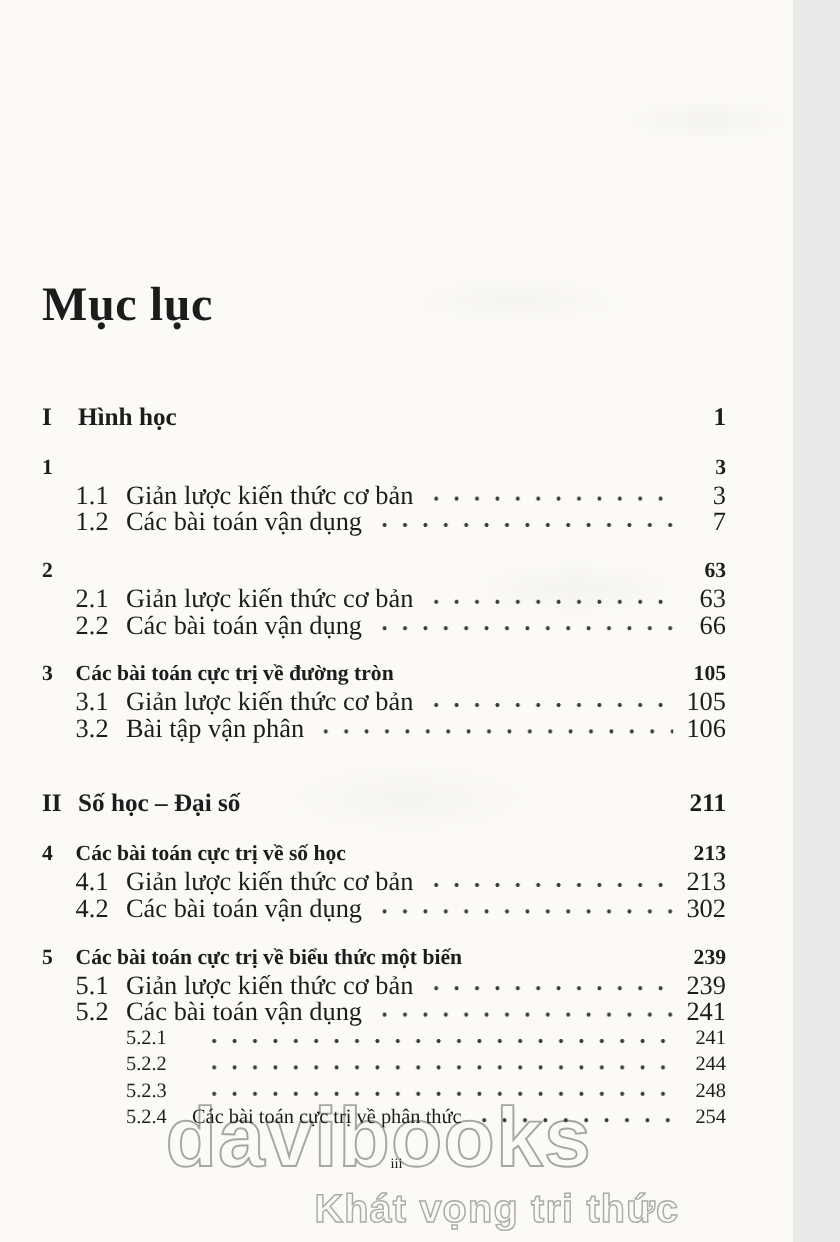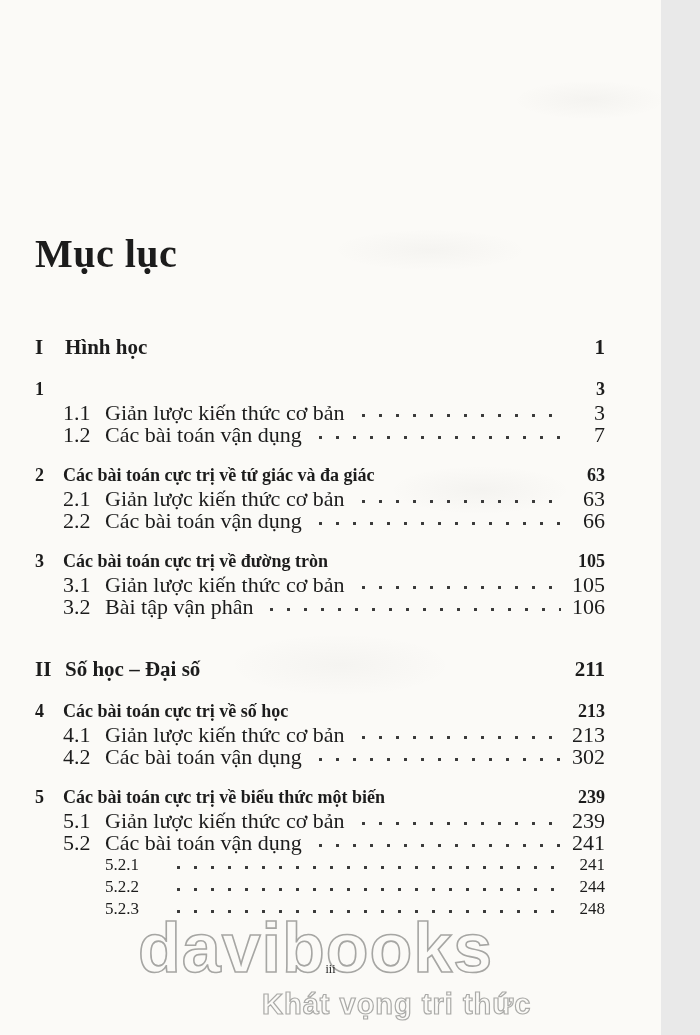--- a/index.html
+++ b/index.html
@@ -103,21 +103,21 @@
     user-select: none;
     white-space: nowrap;
   }
   .watermark-slogan {
     position: absolute;
     left: 262px;
     top: 988px;
     z-index: 1;
     font-family: "Liberation Sans", sans-serif;
     font-weight: bold;
-    font-size: 29px;
+    font-size: 33px;
     letter-spacing: 1px;
     color: transparent;
     -webkit-text-stroke: 1.2px rgba(150,150,148,0.8);
     pointer-events: none;
     user-select: none;
     white-space: nowrap;
     text-align: right;
   }
 </style>
 </head>
@@ -145,21 +145,20 @@
           <span class="pagenum">3</span>
         </div>
         <div class="row section">
           <span class="num">1.2</span>
           <span class="label">Các bài toán vận dụng</span>
           <span class="leader"></span>
           <span class="pagenum">7</span>
         </div>
         <div class="row chapter">
           <span class="num">2</span>
-          <span class="label">Các bài toán cực trị về tứ giác và đa giác</span>
           <span class="leader no-dots"></span>
           <span class="pagenum">63</span>
         </div>
         <div class="row section">
           <span class="num">2.1</span>
           <span class="label">Giản lược kiến thức cơ bản</span>
           <span class="leader"></span>
           <span class="pagenum">63</span>
         </div>
         <div class="row section">
@@ -236,20 +235,26 @@
         <div class="row subsection">
           <span class="num">5.2.2</span>
           <span class="leader"></span>
           <span class="pagenum">244</span>
         </div>
         <div class="row subsection">
           <span class="num">5.2.3</span>
           <span class="leader"></span>
           <span class="pagenum">248</span>
         </div>
+        <div class="row subsection">
+          <span class="num">5.2.4</span>
+          <span class="label">Các bài toán cực trị về phân thức</span>
+          <span class="leader"></span>
+          <span class="pagenum">254</span>
+        </div>
       </div>
   </div>
 
   <div class="footer-pagenum">iii</div>
 
   <div class="watermark-brand">davibooks</div>
   <div class="watermark-slogan">Khát vọng tri thức</div>
 </div>
 
 </body></html>

